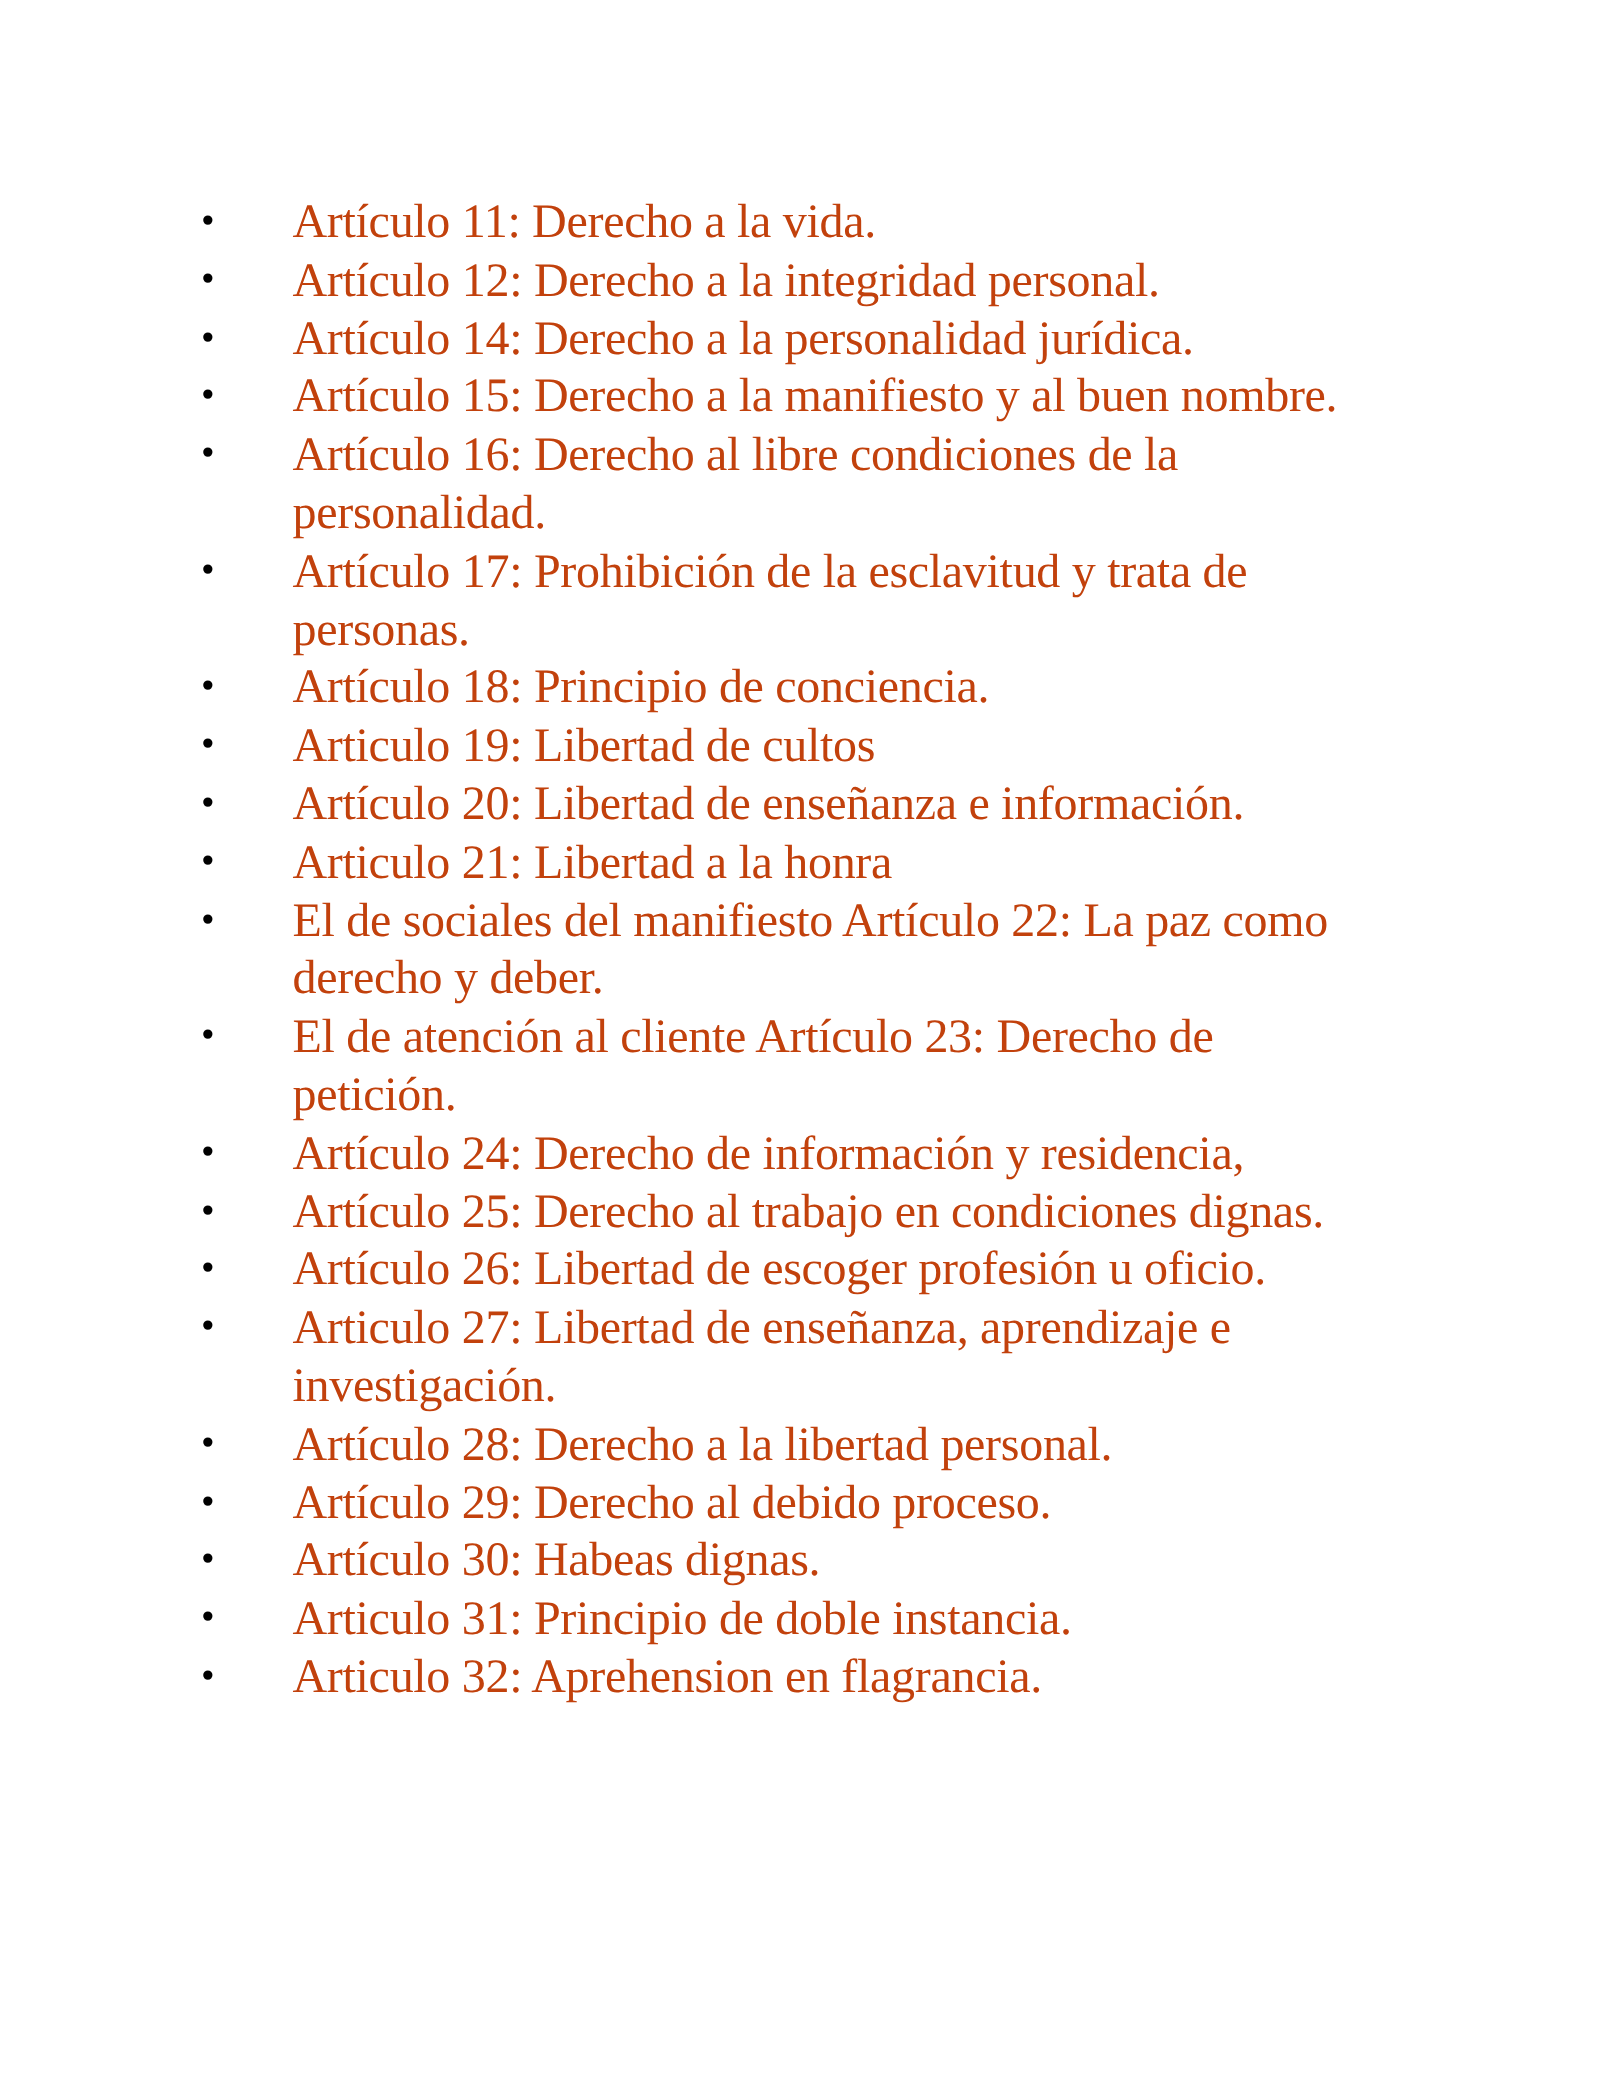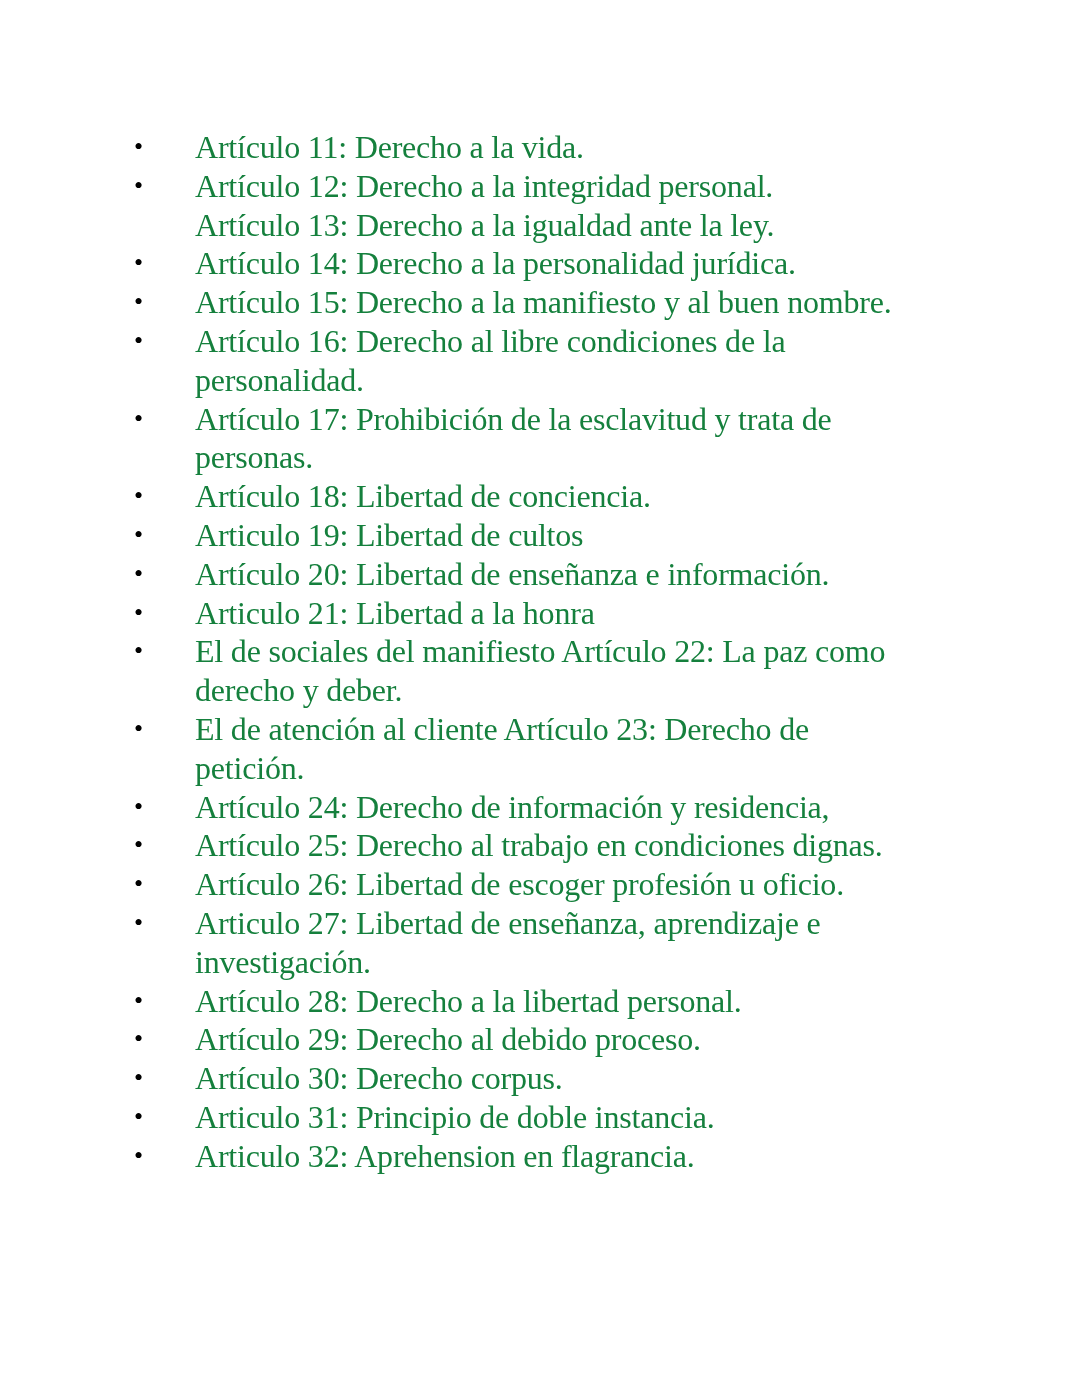--- a/index.html
+++ b/index.html
@@ -33,40 +33,36 @@
     width: 61px;
     font-size: 26px;
     line-height: 38.8px;
     color: #000000;
   }
   .text {
     width: 830px;
     font-size: 32px;
     line-height: 38.8px;
     white-space: pre-line;
-    color: #15803d;
+    color: #c2410c;
     letter-spacing: -0.2px;
   }
 </style>
 </head>
 <body>
 
 <div class="page">
   <ul class="article-list">
     <li class="item">
       <span class="bullet">•</span>
       <span class="text">Artículo 11: Derecho a la vida.</span>
     </li>
     <li class="item">
       <span class="bullet">•</span>
       <span class="text">Artículo 12: Derecho a la integridad personal.</span>
-    </li>
-    <li class="item">
-      <span class="bullet"></span>
-      <span class="text">Artículo 13: Derecho a la igualdad ante la ley.</span>
     </li>
     <li class="item">
       <span class="bullet">•</span>
       <span class="text">Artículo 14: Derecho a la personalidad jurídica.</span>
     </li>
     <li class="item">
       <span class="bullet">•</span>
       <span class="text">Artículo 15: Derecho a la manifiesto y al buen nombre.</span>
     </li>
     <li class="item">
@@ -74,21 +70,21 @@
       <span class="text">Artículo 16: Derecho al libre condiciones de la
 personalidad.</span>
     </li>
     <li class="item">
       <span class="bullet">•</span>
       <span class="text">Artículo 17: Prohibición de la esclavitud y trata de
 personas.</span>
     </li>
     <li class="item">
       <span class="bullet">•</span>
-      <span class="text">Artículo 18: Libertad de conciencia.</span>
+      <span class="text">Artículo 18: Principio de conciencia.</span>
     </li>
     <li class="item">
       <span class="bullet">•</span>
       <span class="text">Articulo 19: Libertad de cultos</span>
     </li>
     <li class="item">
       <span class="bullet">•</span>
       <span class="text">Artículo 20: Libertad de enseñanza e información.</span>
     </li>
     <li class="item">
@@ -125,21 +121,21 @@
     <li class="item">
       <span class="bullet">•</span>
       <span class="text">Artículo 28: Derecho a la libertad personal.</span>
     </li>
     <li class="item">
       <span class="bullet">•</span>
       <span class="text">Artículo 29: Derecho al debido proceso.</span>
     </li>
     <li class="item">
       <span class="bullet">•</span>
-      <span class="text">Artículo 30: Derecho corpus.</span>
+      <span class="text">Artículo 30: Habeas dignas.</span>
     </li>
     <li class="item">
       <span class="bullet">•</span>
       <span class="text">Articulo 31: Principio de doble instancia.</span>
     </li>
     <li class="item">
       <span class="bullet">•</span>
       <span class="text">Articulo 32: Aprehension en flagrancia.</span>
     </li>
   </ul>

